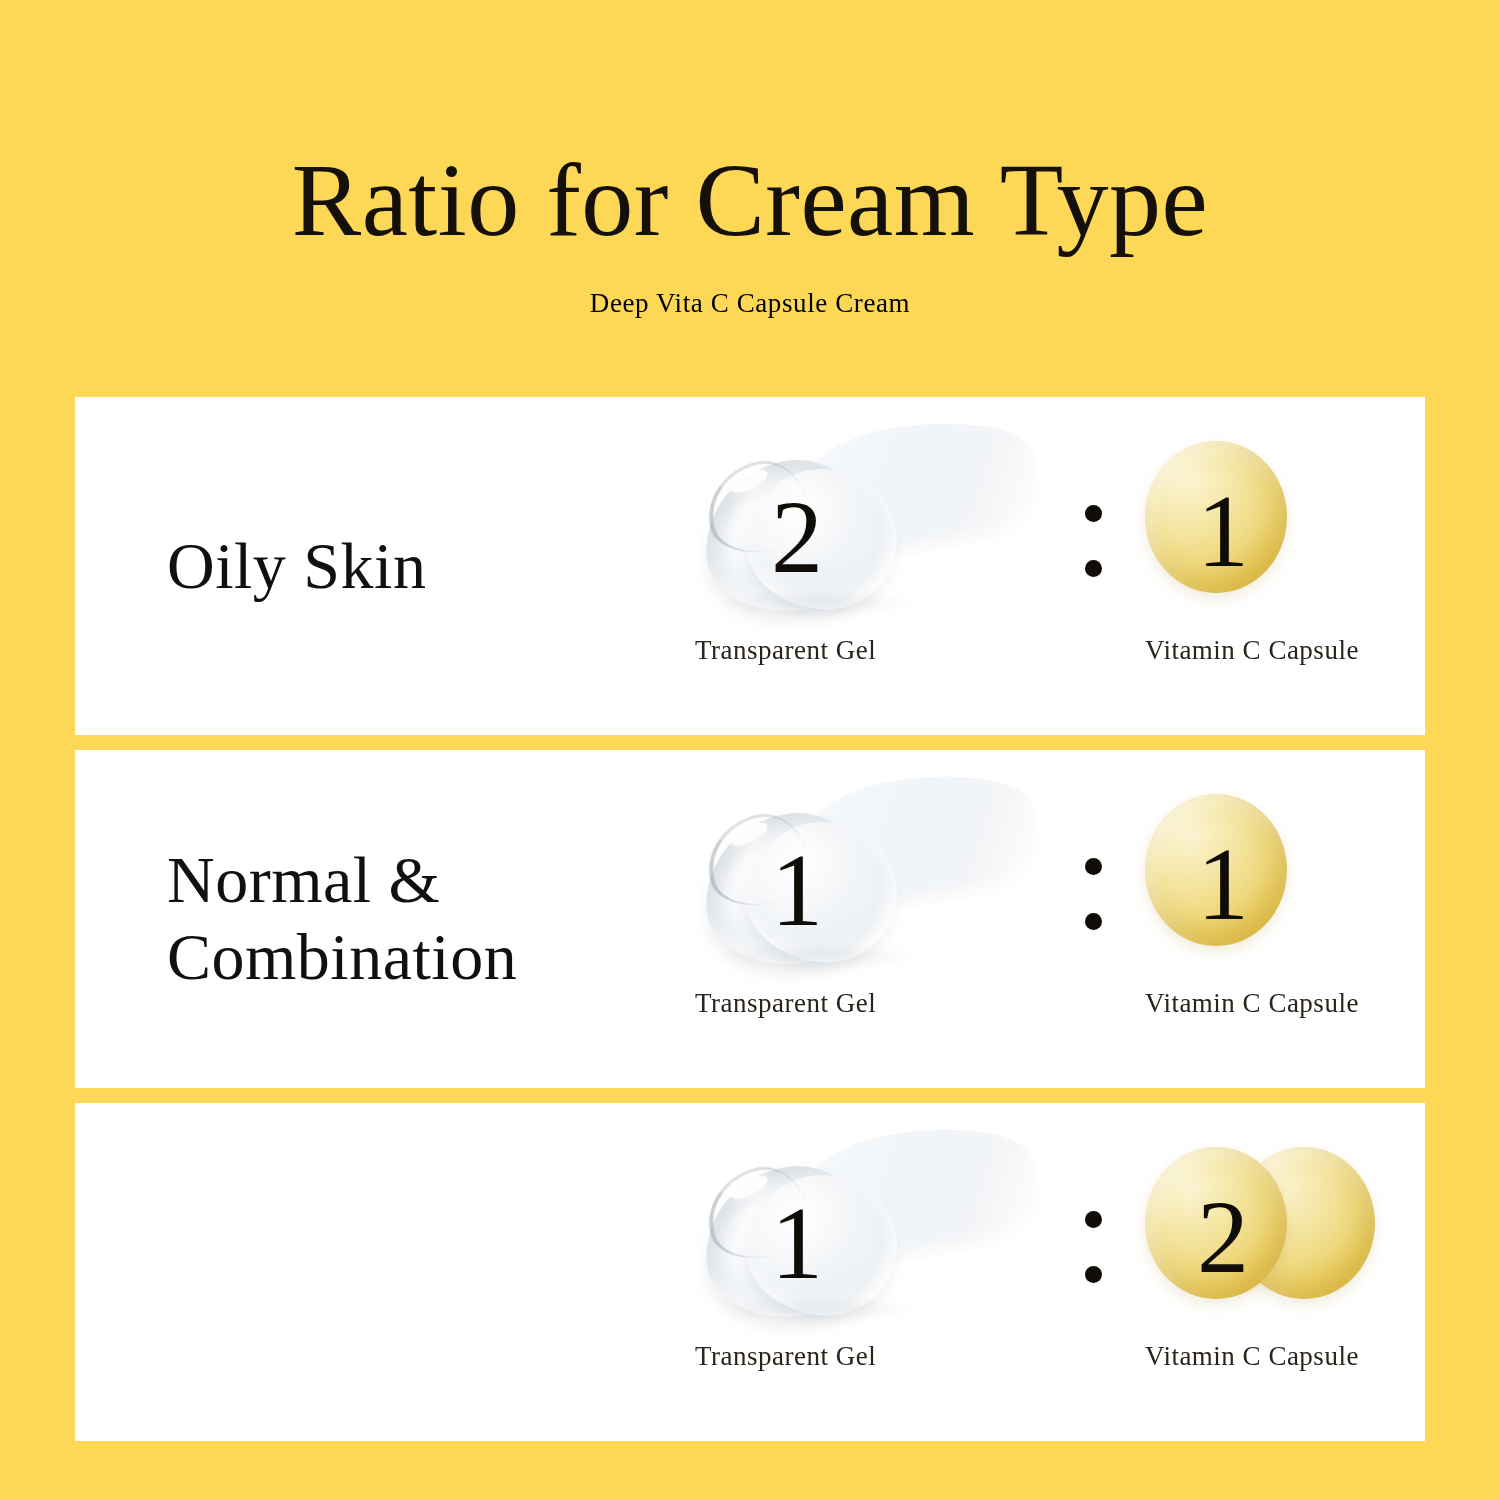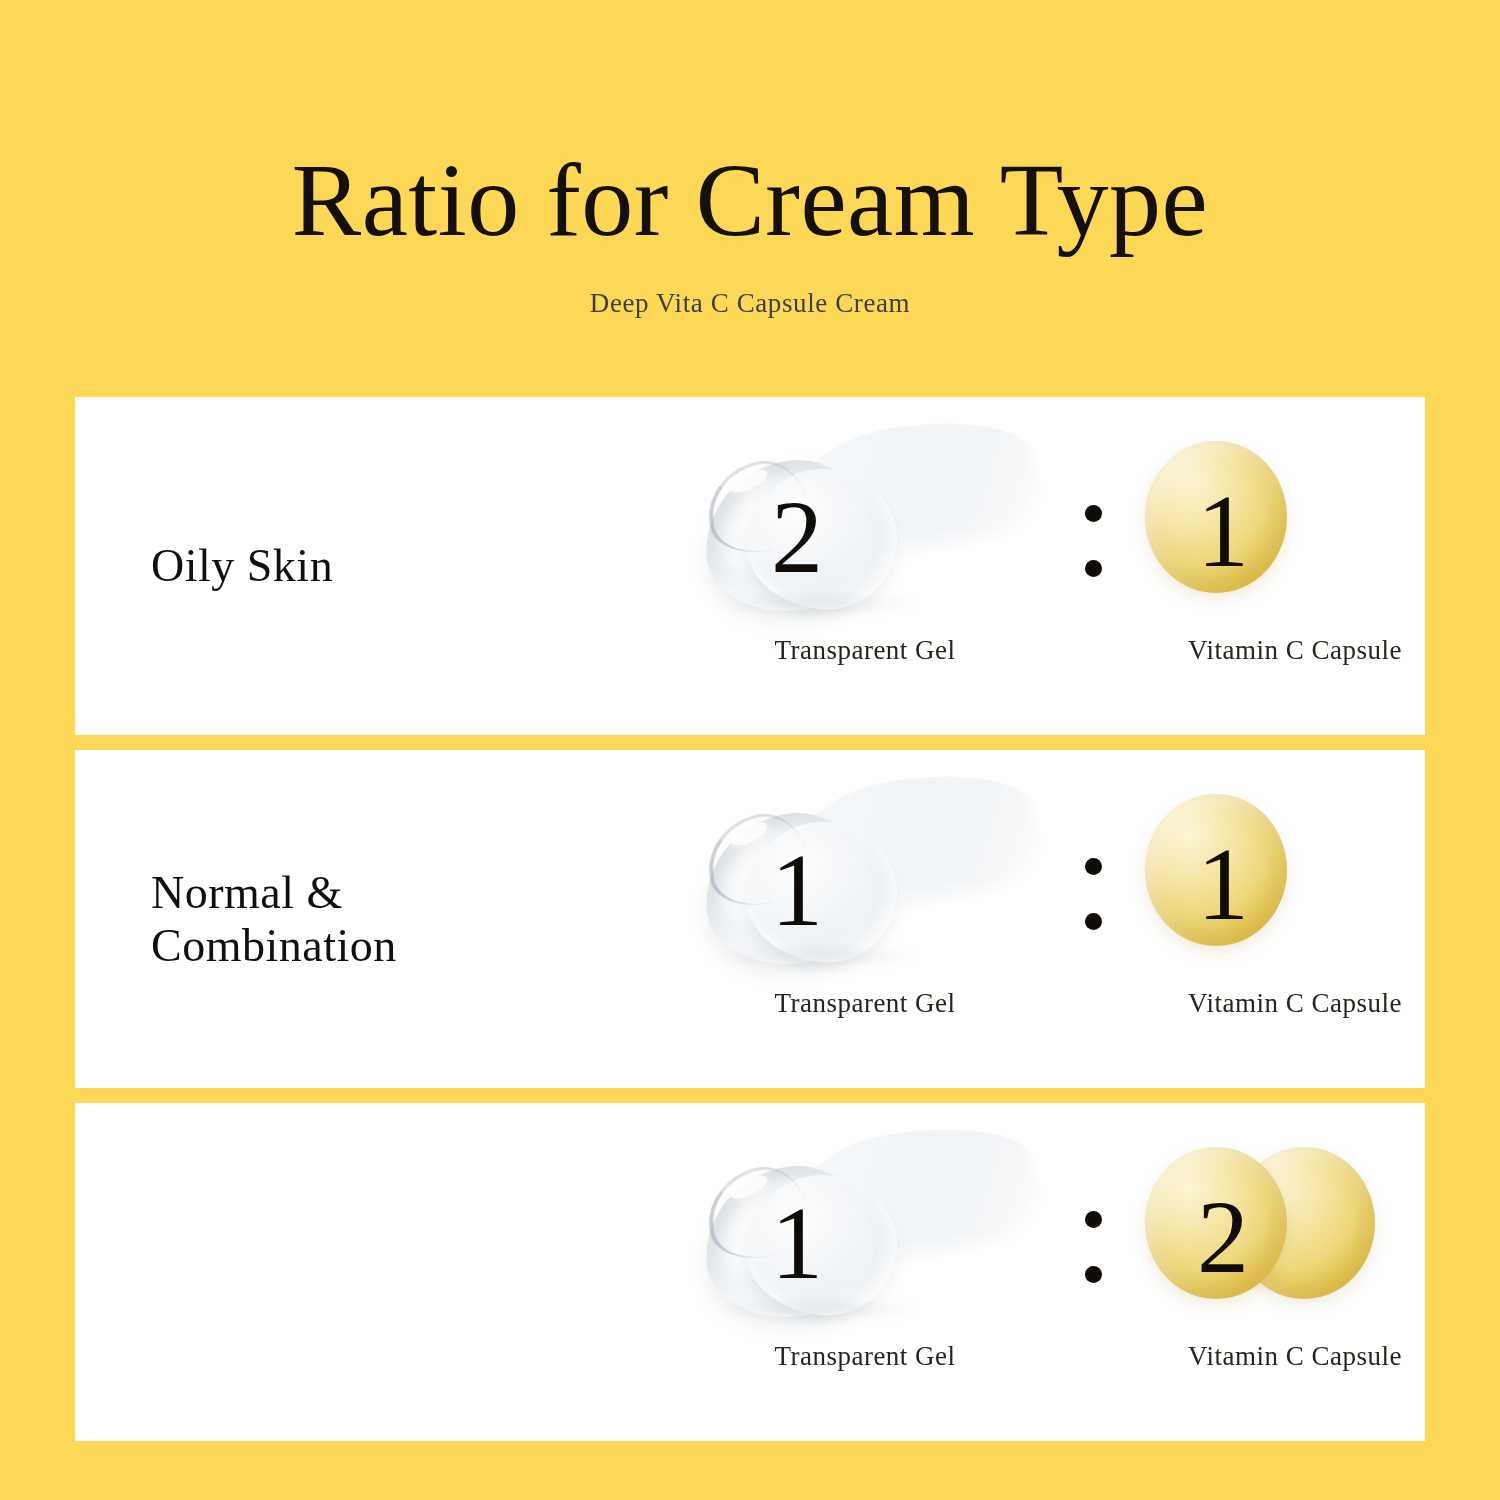--- a/index.html
+++ b/index.html
@@ -27,21 +27,21 @@
     font-size: 104px;
     line-height: 1.0;
     font-weight: 400;
     color: #15100a;
     letter-spacing: 0.5px;
     margin: 0;
   }
   .page-subtitle {
     font-family: "Liberation Serif", "DejaVu Serif", serif;
     font-size: 27px;
-    color: #404040;
+    color: #000000;
     letter-spacing: 0.6px;
     margin: 36px 0 0 0;
     font-weight: 400;
   }
 
   
   .cards {
     position: absolute;
     left: 75px;
     top: 397px;
@@ -53,25 +53,25 @@
     width: 1350px;
     height: 338px;
     margin-bottom: 15px;
     box-sizing: border-box;
   }
   .ratio-card:last-child { margin-bottom: 0; }
 
   
   .skin-label {
     position: absolute;
-    left: 76px;
+    left: 92px;
     top: 50%;
     transform: translateY(-50%);
     font-family: "Liberation Serif", "DejaVu Serif", serif;
-    font-size: 46px;
+    font-size: 66px;
     line-height: 1.16;
     color: #10100e;
     font-weight: 400;
     letter-spacing: 0.5px;
     white-space: pre-line;
   }
 
   
   .ratio-group {
     position: absolute;
@@ -211,21 +211,21 @@
   }
   .gel-number { left: 76px; top: 56px; }
   .cap-number { left: 52px; top: 50px; }
 
   
   .component-label {
     position: absolute;
     top: 238px;
     left: 0;
     width: 340px;
-    text-align: center;
+    text-align: left;
     font-family: "Liberation Serif", "DejaVu Serif", serif;
     font-size: 27px;
     color: #2a241c;
     letter-spacing: 0.5px;
     white-space: nowrap;
   }
   .cap-col .component-label { width: 300px; }
 
   
   .colon-sep {

